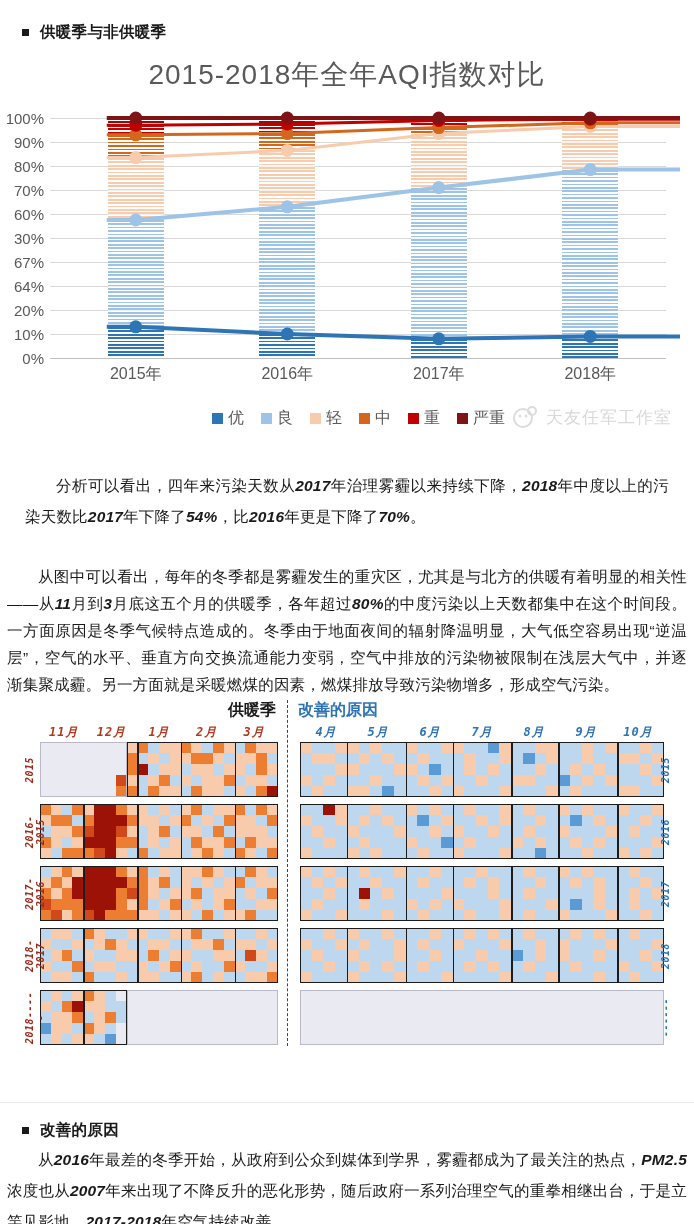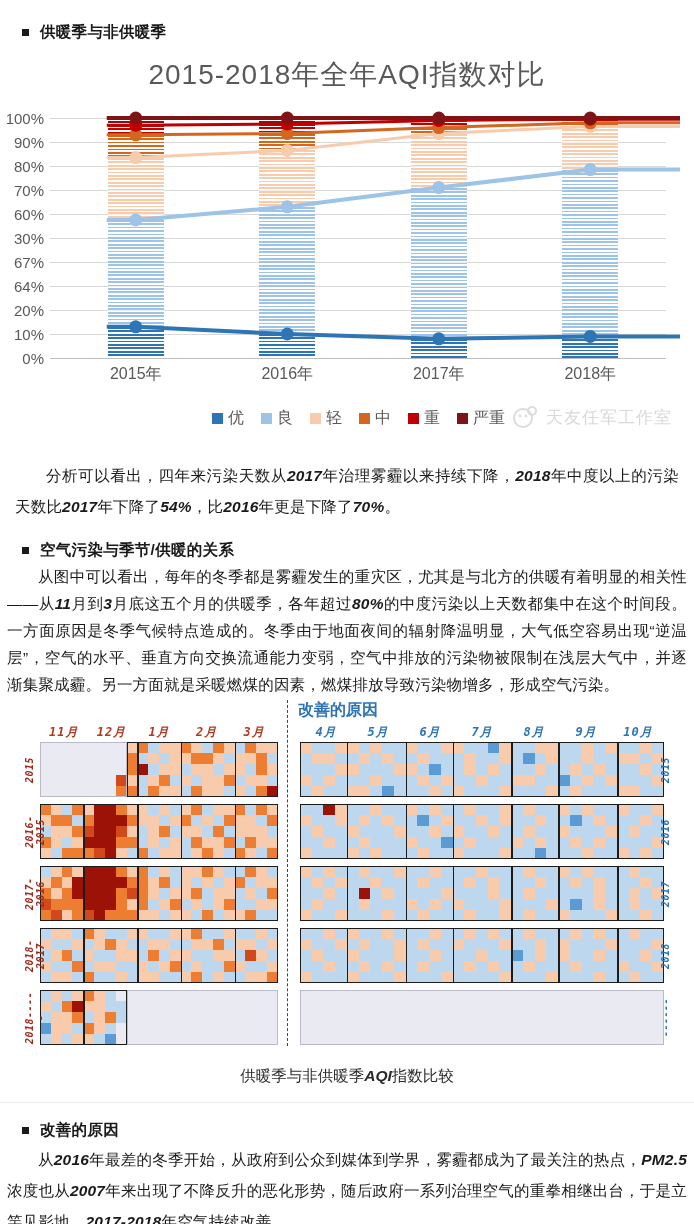--- a/index.html
+++ b/index.html
@@ -193,30 +193,27 @@
       <svg width="30" height="26" viewBox="0 0 30 26">
         <circle cx="13" cy="14" r="9" fill="none" stroke="#dcdcdc" stroke-width="2"></circle>
         <circle cx="22" cy="7" r="4" fill="none" stroke="#dcdcdc" stroke-width="2"></circle>
         <circle cx="10" cy="12" r="1.4" fill="#dcdcdc"></circle>
         <circle cx="16" cy="12" r="1.4" fill="#dcdcdc"></circle>
       </svg>
       <span>天友任军工作室</span>
     </div>
   </div>
 
-  <p class="para" style="top:452px;line-height:31px;margin:8px"><span>分析可以看出，四年来污染天数从</span><span class="bi">2017</span><span>年治理雾霾以来持续下降，</span><span class="bi">2018</span><span>年中度以上的污染天数比</span><span class="bi">2017</span><span>年下降了</span><span class="bi">54%</span><span>，比</span><span class="bi">2016</span><span>年更是下降了</span><span class="bi">70%</span><span>。</span></p>
-
-  <div class="bullet" style="top:540px">
-    <span class="sq"></span>
-    <span class="tx">空气污染与季节/供暖的关系</span>
-  </div>
+  <p class="para" style="top:452px;line-height:31px;margin:18px"><span>分析可以看出，四年来污染天数从</span><span class="bi">2017</span><span>年治理雾霾以来持续下降，</span><span class="bi">2018</span><span>年中度以上的污染天数比</span><span class="bi">2017</span><span>年下降了</span><span class="bi">54%</span><span>，比</span><span class="bi">2016</span><span>年更是下降了</span><span class="bi">70%</span><span>。</span></p>
+
 
   <p class="para" style="top:563px;line-height:27px;margin:0"><span>从图中可以看出，每年的冬季都是雾霾发生的重灾区，尤其是与北方的供暖有着明显的相关性——从</span><span class="bi">11</span><span>月到</span><span class="bi">3</span><span>月底这五个月的供暖季，各年超过</span><span class="bi">80%</span><span>的中度污染以上天数都集中在这个时间段。一方面原因是冬季气候特点造成的。冬季由于地面夜间的辐射降温明显，大气低空容易出现“逆温层”，空气的水平、垂直方向交换流通能力变弱，空气中排放的污染物被限制在浅层大气中，并逐渐集聚成霾。另一方面就是采暖燃煤的因素，燃煤排放导致污染物增多，形成空气污染。</span></p>
 
   <div class="heat" id="heat">
+    <div class="hdrL">供暖季</div>
     <div class="hdrR">改善的原因</div>
     <div class="divider"></div>
     <div class="wm wm-heat">
       <svg width="26" height="23" viewBox="0 0 30 26">
         <circle cx="13" cy="14" r="9" fill="none" stroke="#c6c6d6" stroke-width="2"></circle>
         <circle cx="22" cy="7" r="4" fill="none" stroke="#c6c6d6" stroke-width="2"></circle>
         <circle cx="10" cy="12" r="1.4" fill="#c6c6d6"></circle>
         <circle cx="16" cy="12" r="1.4" fill="#c6c6d6"></circle>
       </svg>
       <span>天友任军工作室</span>
@@ -360,21 +357,20 @@
         <div class="cellrow"><span class="cell" style="width: 11.7419px; background: rgb(234, 234, 243);"></span><span class="cell" style="width: 11.7419px; background: rgb(234, 234, 243);"></span><span class="cell" style="width: 11.7419px; background: rgb(234, 234, 243);"></span><span class="cell" style="width: 11.7419px; background: rgb(234, 234, 243);"></span><span class="cell" style="width: 11.7419px; background: rgb(234, 234, 243);"></span><span class="cell" style="width: 11.7419px; background: rgb(234, 234, 243);"></span><span class="cell" style="width: 11.7419px; background: rgb(234, 234, 243);"></span><span class="cell" style="width: 11.7419px; background: rgb(234, 234, 243);"></span><span class="cell" style="width: 11.7419px; background: rgb(234, 234, 243);"></span><span class="cell" style="width: 11.7419px; background: rgb(234, 234, 243);"></span><span class="cell" style="width: 11.7419px; background: rgb(234, 234, 243);"></span><span class="cell" style="width: 11.7419px; background: rgb(234, 234, 243);"></span><span class="cell" style="width: 11.7419px; background: rgb(234, 234, 243);"></span><span class="cell" style="width: 11.7419px; background: rgb(234, 234, 243);"></span><span class="cell" style="width: 11.7419px; background: rgb(234, 234, 243);"></span><span class="cell" style="width: 11.7419px; background: rgb(234, 234, 243);"></span><span class="cell" style="width: 11.7419px; background: rgb(234, 234, 243);"></span><span class="cell" style="width: 11.7419px; background: rgb(234, 234, 243);"></span><span class="cell" style="width: 11.7419px; background: rgb(234, 234, 243);"></span><span class="cell" style="width: 11.7419px; background: rgb(234, 234, 243);"></span><span class="cell" style="width: 11.7419px; background: rgb(234, 234, 243);"></span><span class="cell" style="width: 11.7419px; background: rgb(234, 234, 243);"></span><span class="cell" style="width: 11.7419px; background: rgb(234, 234, 243);"></span><span class="cell" style="width: 11.7419px; background: rgb(234, 234, 243);"></span><span class="cell" style="width: 11.7419px; background: rgb(234, 234, 243);"></span><span class="cell" style="width: 11.7419px; background: rgb(234, 234, 243);"></span><span class="cell" style="width: 11.7419px; background: rgb(234, 234, 243);"></span><span class="cell" style="width: 11.7419px; background: rgb(234, 234, 243);"></span><span class="cell" style="width: 11.7419px; background: rgb(234, 234, 243);"></span><span class="cell" style="width: 11.7419px; background: rgb(234, 234, 243);"></span><span class="cell" style="width: 11.7419px; background: rgb(234, 234, 243);"></span></div>
         <div class="cellrow"><span class="cell" style="width: 11.7419px; background: rgb(234, 234, 243);"></span><span class="cell" style="width: 11.7419px; background: rgb(234, 234, 243);"></span><span class="cell" style="width: 11.7419px; background: rgb(234, 234, 243);"></span><span class="cell" style="width: 11.7419px; background: rgb(234, 234, 243);"></span><span class="cell" style="width: 11.7419px; background: rgb(234, 234, 243);"></span><span class="cell" style="width: 11.7419px; background: rgb(234, 234, 243);"></span><span class="cell" style="width: 11.7419px; background: rgb(234, 234, 243);"></span><span class="cell" style="width: 11.7419px; background: rgb(234, 234, 243);"></span><span class="cell" style="width: 11.7419px; background: rgb(234, 234, 243);"></span><span class="cell" style="width: 11.7419px; background: rgb(234, 234, 243);"></span><span class="cell" style="width: 11.7419px; background: rgb(234, 234, 243);"></span><span class="cell" style="width: 11.7419px; background: rgb(234, 234, 243);"></span><span class="cell" style="width: 11.7419px; background: rgb(234, 234, 243);"></span><span class="cell" style="width: 11.7419px; background: rgb(234, 234, 243);"></span><span class="cell" style="width: 11.7419px; background: rgb(234, 234, 243);"></span><span class="cell" style="width: 11.7419px; background: rgb(234, 234, 243);"></span><span class="cell" style="width: 11.7419px; background: rgb(234, 234, 243);"></span><span class="cell" style="width: 11.7419px; background: rgb(234, 234, 243);"></span><span class="cell" style="width: 11.7419px; background: rgb(234, 234, 243);"></span><span class="cell" style="width: 11.7419px; background: rgb(234, 234, 243);"></span><span class="cell" style="width: 11.7419px; background: rgb(234, 234, 243);"></span><span class="cell" style="width: 11.7419px; background: rgb(234, 234, 243);"></span><span class="cell" style="width: 11.7419px; background: rgb(234, 234, 243);"></span><span class="cell" style="width: 11.7419px; background: rgb(234, 234, 243);"></span><span class="cell" style="width: 11.7419px; background: rgb(234, 234, 243);"></span><span class="cell" style="width: 11.7419px; background: rgb(234, 234, 243);"></span><span class="cell" style="width: 11.7419px; background: rgb(234, 234, 243);"></span><span class="cell" style="width: 11.7419px; background: rgb(234, 234, 243);"></span><span class="cell" style="width: 11.7419px; background: rgb(234, 234, 243);"></span><span class="cell" style="width: 11.7419px; background: rgb(234, 234, 243);"></span><span class="cell" style="width: 11.7419px; background: rgb(234, 234, 243);"></span></div>
         <div class="cellrow"><span class="cell" style="width: 11.7419px; background: rgb(234, 234, 243);"></span><span class="cell" style="width: 11.7419px; background: rgb(234, 234, 243);"></span><span class="cell" style="width: 11.7419px; background: rgb(234, 234, 243);"></span><span class="cell" style="width: 11.7419px; background: rgb(234, 234, 243);"></span><span class="cell" style="width: 11.7419px; background: rgb(234, 234, 243);"></span><span class="cell" style="width: 11.7419px; background: rgb(234, 234, 243);"></span><span class="cell" style="width: 11.7419px; background: rgb(234, 234, 243);"></span><span class="cell" style="width: 11.7419px; background: rgb(234, 234, 243);"></span><span class="cell" style="width: 11.7419px; background: rgb(234, 234, 243);"></span><span class="cell" style="width: 11.7419px; background: rgb(234, 234, 243);"></span><span class="cell" style="width: 11.7419px; background: rgb(234, 234, 243);"></span><span class="cell" style="width: 11.7419px; background: rgb(234, 234, 243);"></span><span class="cell" style="width: 11.7419px; background: rgb(234, 234, 243);"></span><span class="cell" style="width: 11.7419px; background: rgb(234, 234, 243);"></span><span class="cell" style="width: 11.7419px; background: rgb(234, 234, 243);"></span><span class="cell" style="width: 11.7419px; background: rgb(234, 234, 243);"></span><span class="cell" style="width: 11.7419px; background: rgb(234, 234, 243);"></span><span class="cell" style="width: 11.7419px; background: rgb(234, 234, 243);"></span><span class="cell" style="width: 11.7419px; background: rgb(234, 234, 243);"></span><span class="cell" style="width: 11.7419px; background: rgb(234, 234, 243);"></span><span class="cell" style="width: 11.7419px; background: rgb(234, 234, 243);"></span><span class="cell" style="width: 11.7419px; background: rgb(234, 234, 243);"></span><span class="cell" style="width: 11.7419px; background: rgb(234, 234, 243);"></span><span class="cell" style="width: 11.7419px; background: rgb(234, 234, 243);"></span><span class="cell" style="width: 11.7419px; background: rgb(234, 234, 243);"></span><span class="cell" style="width: 11.7419px; background: rgb(234, 234, 243);"></span><span class="cell" style="width: 11.7419px; background: rgb(234, 234, 243);"></span><span class="cell" style="width: 11.7419px; background: rgb(234, 234, 243);"></span><span class="cell" style="width: 11.7419px; background: rgb(234, 234, 243);"></span><span class="cell" style="width: 11.7419px; background: rgb(234, 234, 243);"></span><span class="cell" style="width: 11.7419px; background: rgb(234, 234, 243);"></span></div>
         <div class="cellrow"><span class="cell" style="width: 11.7419px; background: rgb(234, 234, 243);"></span><span class="cell" style="width: 11.7419px; background: rgb(234, 234, 243);"></span><span class="cell" style="width: 11.7419px; background: rgb(234, 234, 243);"></span><span class="cell" style="width: 11.7419px; background: rgb(234, 234, 243);"></span><span class="cell" style="width: 11.7419px; background: rgb(234, 234, 243);"></span><span class="cell" style="width: 11.7419px; background: rgb(234, 234, 243);"></span><span class="cell" style="width: 11.7419px; background: rgb(234, 234, 243);"></span><span class="cell" style="width: 11.7419px; background: rgb(234, 234, 243);"></span><span class="cell" style="width: 11.7419px; background: rgb(234, 234, 243);"></span><span class="cell" style="width: 11.7419px; background: rgb(234, 234, 243);"></span><span class="cell" style="width: 11.7419px; background: rgb(234, 234, 243);"></span><span class="cell" style="width: 11.7419px; background: rgb(234, 234, 243);"></span><span class="cell" style="width: 11.7419px; background: rgb(234, 234, 243);"></span><span class="cell" style="width: 11.7419px; background: rgb(234, 234, 243);"></span><span class="cell" style="width: 11.7419px; background: rgb(234, 234, 243);"></span><span class="cell" style="width: 11.7419px; background: rgb(234, 234, 243);"></span><span class="cell" style="width: 11.7419px; background: rgb(234, 234, 243);"></span><span class="cell" style="width: 11.7419px; background: rgb(234, 234, 243);"></span><span class="cell" style="width: 11.7419px; background: rgb(234, 234, 243);"></span><span class="cell" style="width: 11.7419px; background: rgb(234, 234, 243);"></span><span class="cell" style="width: 11.7419px; background: rgb(234, 234, 243);"></span><span class="cell" style="width: 11.7419px; background: rgb(234, 234, 243);"></span><span class="cell" style="width: 11.7419px; background: rgb(234, 234, 243);"></span><span class="cell" style="width: 11.7419px; background: rgb(234, 234, 243);"></span><span class="cell" style="width: 11.7419px; background: rgb(234, 234, 243);"></span><span class="cell" style="width: 11.7419px; background: rgb(234, 234, 243);"></span><span class="cell" style="width: 11.7419px; background: rgb(234, 234, 243);"></span><span class="cell" style="width: 11.7419px; background: rgb(234, 234, 243);"></span><span class="cell" style="width: 11.7419px; background: rgb(234, 234, 243);"></span><span class="cell" style="width: 11.7419px; background: rgb(234, 234, 243);"></span><span class="cell" style="width: 11.7419px; background: rgb(234, 234, 243);"></span></div>
       </div>
       <div class="outline empty" style="left: 276px; width: 364px; top: 290px;"></div>
       <div class="rowlab l" style="top: 290px; height: 55px;">2018-----</div>
       <div class="rowlab r" style="top: 290px; height: 55px;">------</div>
     </div>
 
-  <div class="caption"><span>供暖季与非供暖季</span><span class="bi">AQI</span><span>指数比较</span></div>
   <div class="rule"></div>
 
   <div class="bullet" style="top:1120px">
     <span class="sq"></span>
     <span class="tx">改善的原因</span>
   </div>
 
   <p class="para" style="top:1144px;line-height:31px;margin:0"><span>从</span><span class="bi">2016</span><span>年最差的冬季开始，从政府到公众到媒体到学界，雾霾都成为了最关注的热点，</span><span class="bi">PM2.5</span><span>浓度也从</span><span class="bi">2007</span><span>年来出现了不降反升的恶化形势，随后政府一系列治理空气的重拳相继出台，于是立竿见影地，</span><span class="bi">2017-2018</span><span>年空气持续改善。</span></p>
 
 </div>

